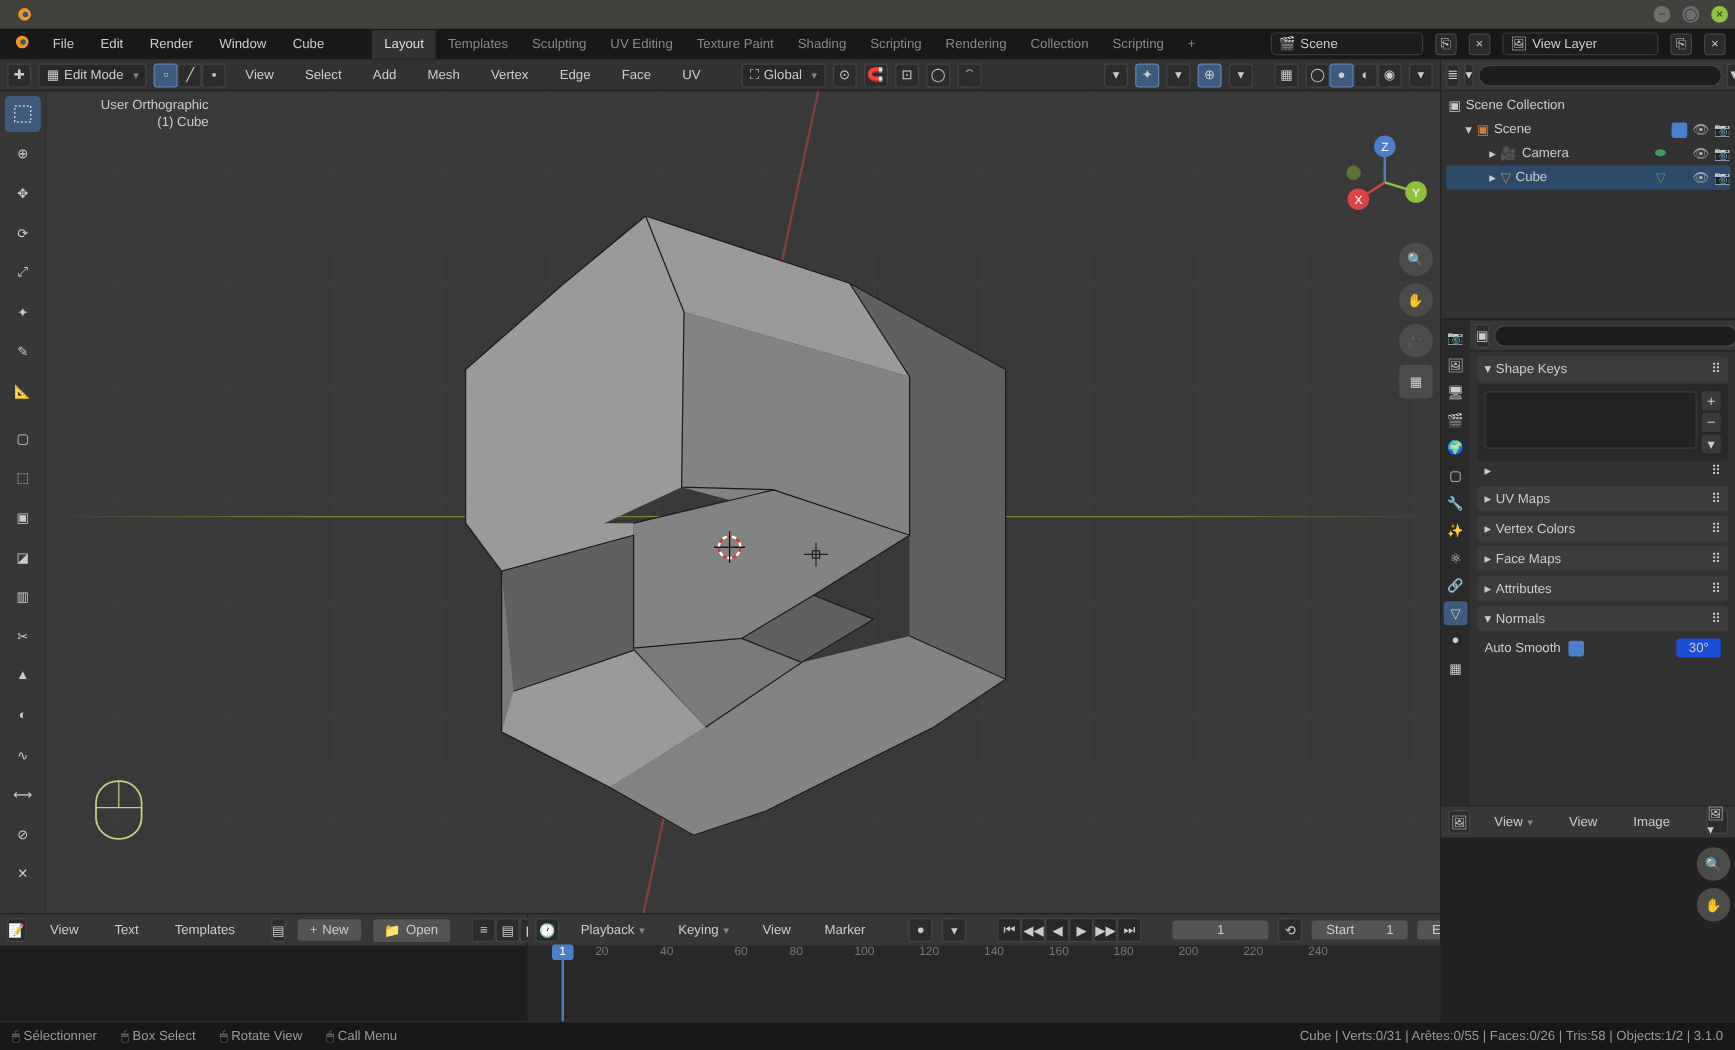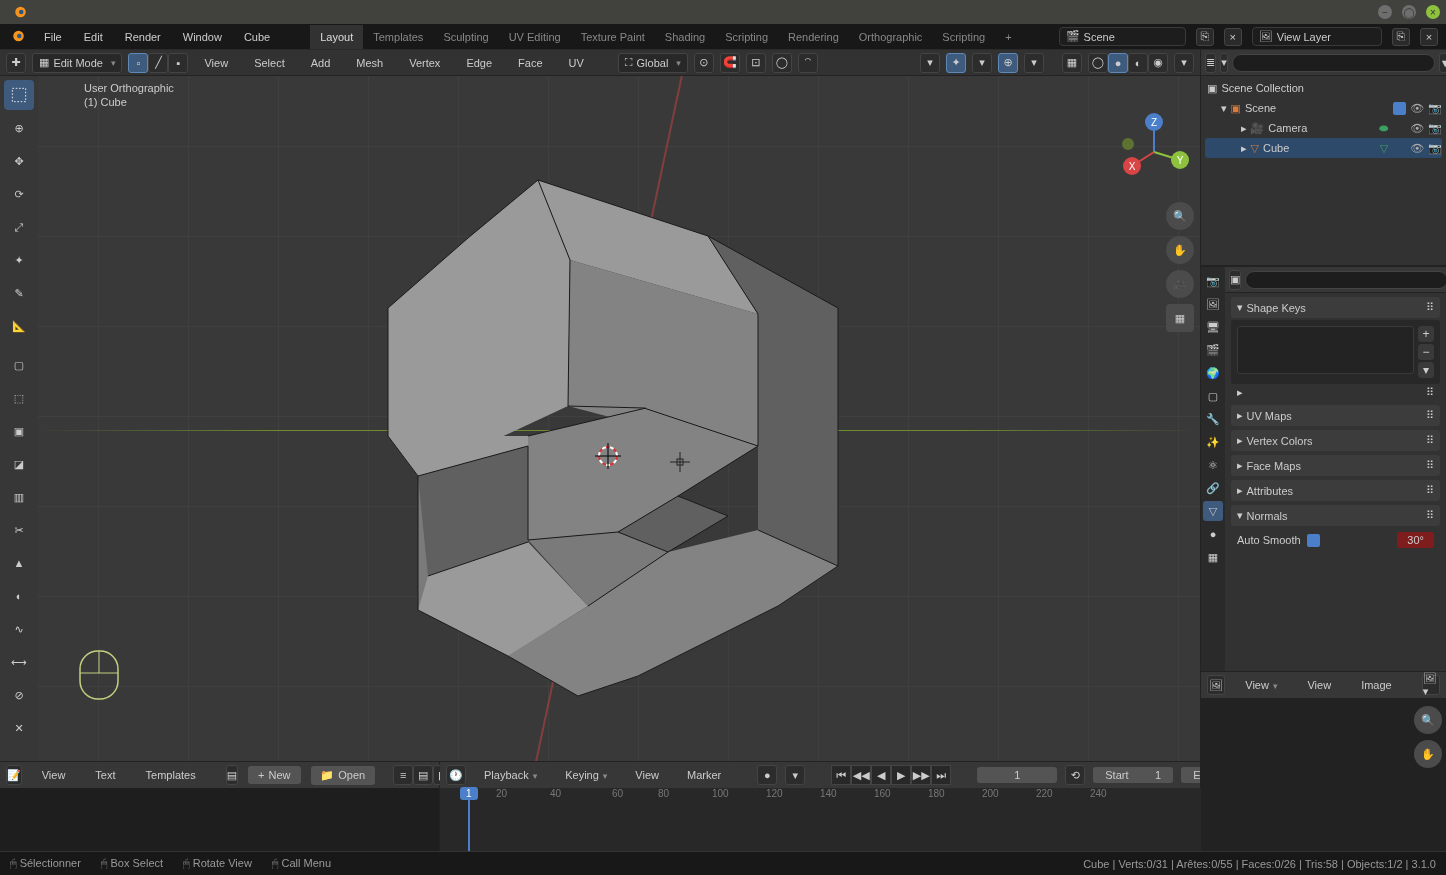--- a/index.html
+++ b/index.html
@@ -35,21 +35,21 @@
 .tool.group-end { margin-bottom: 6px; }
 .tool svg { width: 20px; height: 20px; }
 .viewport { flex: 1; background: #393939; position: relative; overflow: hidden; }
 .grid-lines { position: absolute; inset: 0; background-image:
   linear-gradient(#454545 1px, transparent 1px),
   linear-gradient(90deg, #454545 1px, transparent 1px);
   background-size: 90px 90px; background-position: -30px -20px; opacity: 0.6; }
 .axis-x { position: absolute; left: 0; right: 0; height: 1px; top: 354px; background: linear-gradient(90deg, transparent, #6c8a2e 20%, #6c8a2e 80%, transparent); }
 .axis-z { position: absolute; width: 2px; top: 0; bottom: 0; left: 570px; transform: skewX(-12deg); background: linear-gradient(180deg, #b34240 0%, #b34240 100%); opacity: 0.6; }
 .cube-svg { position: absolute; left: 290px; top: 60px; width: 560px; height: 620px; }
-.vp-overlay { position: absolute; top: 6px; left: 46px; color: #ccc; }
+.vp-overlay { position: absolute; top: 6px; left: 46px; color: #ccc; text-align: right; }
 .vp-overlay .l2 { margin-top: 2px; }
 .gizmo { position: absolute; right: 6px; top: 36px; width: 80px; height: 80px; }
 .side-icons { position: absolute; right: 6px; top: 126px; display: flex; flex-direction: column; gap: 6px; }
 .side-circle { width: 28px; height: 28px; border-radius: 50%; background: #4b4b4b; display: flex; align-items: center; justify-content: center; }
 .side-sq { width: 28px; height: 28px; border-radius: 4px; background: #4b4b4b; display: flex; align-items: center; justify-content: center; }
 .mouse-hint { position: absolute; left: 40px; bottom: 60px; width: 42px; height: 52px; }
 .right-panel { width: 246px; background: #323232; display: flex; flex-direction: column; border-left: 1px solid #222; }
 .outliner { height: 216px; border-bottom: 1px solid #222; display: flex; flex-direction: column; }
 .outliner-hdr { height: 26px; display: flex; align-items: center; padding: 0 4px; gap: 4px; background: #373737; border-bottom: 1px solid #222; }
 .search-inp { flex: 1; background: #1d1d1d; border: 1px solid #444; border-radius: 10px; height: 18px; padding: 0 18px 0 6px; color: #ccc; }
@@ -131,21 +131,21 @@
   </div>
   <div class="workspaces">
     <div class="workspace active">Layout</div>
     <div class="workspace">Templates</div>
     <div class="workspace">Sculpting</div>
     <div class="workspace">UV Editing</div>
     <div class="workspace">Texture Paint</div>
     <div class="workspace">Shading</div>
     <div class="workspace">Scripting</div>
     <div class="workspace">Rendering</div>
-    <div class="workspace">Orthographic</div>
+    <div class="workspace">Collection</div>
     <div class="workspace">Scripting</div>
     <div class="plus-tab">+</div>
   </div>
   <div class="top-right">
     <div class="scene-box">
       <span>🎬</span>
       <span>Scene</span>
       <span style="width:60px"></span>
     </div>
     <div class="icon-btn">⎘</div>
@@ -505,21 +505,21 @@
           <div class="panel">
               <div class="panel-hdr">
                 <span>▾</span>
                 <span>Normals</span>
                 <span style="margin-left:auto">⠿</span>
               </div>
             </div>
           <div class="panel-sub">
             <span>Auto Smooth</span>
             <span class="checkbox"></span>
-            <span style="margin-left:auto;background:#7f1d1d;padding:2px 10px;border-radius:3px">30°</span>
+            <span style="margin-left:auto;background:#1d4ed8;padding:2px 10px;border-radius:3px">30°</span>
           </div>
         </div>
       </div>
     </div>
     <div class="uv-editor">
       <div class="uv-hdr">
         <div class="hdr-icon">🖼</div>
         <div class="menu-item dd-arrow">View</div>
         <div class="menu-item">View</div>
         <div class="menu-item">Image</div>

